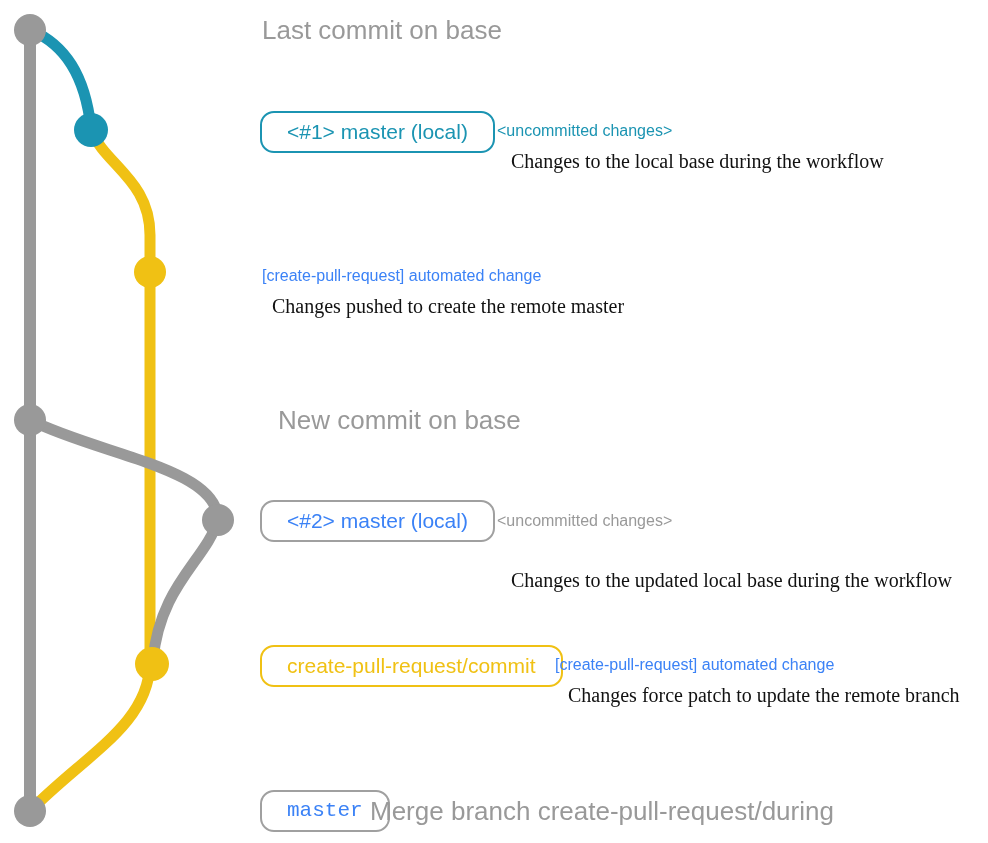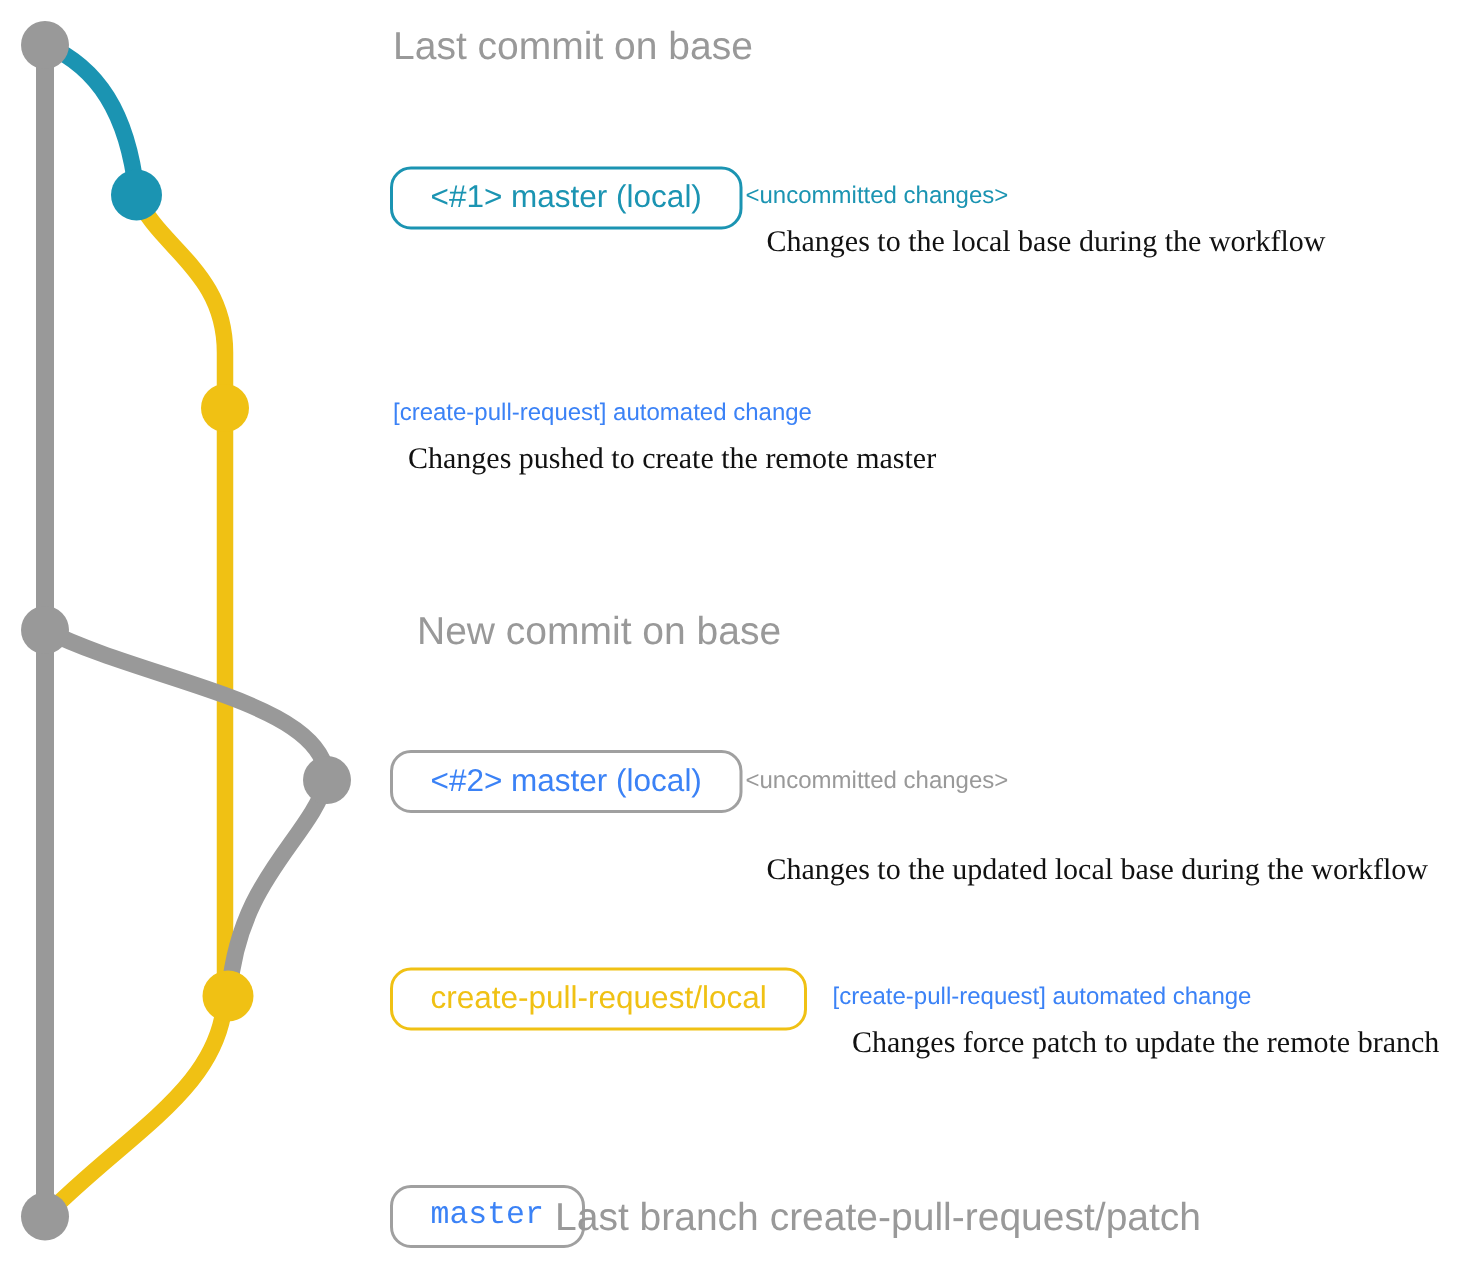--- a/index.html
+++ b/index.html
@@ -84,20 +84,20 @@
 
   <div class="abs title yellow" style="left:262px; top:263px;">[create-pull-request] automated change</div>
   <div class="abs desc" style="left:272px; top:294px;">Changes pushed to create the remote master</div>
 
   <div class="abs lbl gray" style="left:262px; top:407px;margin-left:16px;">New commit on base</div>
 
   <div class="abs tag gray" style="left:260px; top:500px;">&lt;#2&gt; master (local)</div>
   <div class="abs title gray" style="left:497px; top:508px;">&lt;uncommitted changes&gt;</div>
   <div class="abs desc" style="left:511px; top:568px;">Changes to the updated local base during the workflow</div>
 
-  <div class="abs tag yellow" style="left:260px; top:645px;">create-pull-request/local</div>
+  <div class="abs tag yellow" style="left:260px; top:645px;">create-pull-request/commit</div>
   <div class="abs title yellow" style="left:555px; top:652px;">[create-pull-request] automated change</div>
   <div class="abs desc" style="left:568px; top:683px;">Changes force patch to update the remote branch</div>
 
   <div class="abs tag gray" style="left:260px; top:790px;font-family:Liberation Mono, monospace;">master</div>
-  <div class="abs lbl gray" style="left:370px; top:798px;">Last branch create-pull-request/patch</div>
+  <div class="abs lbl gray" style="left:370px; top:798px;">Merge branch create-pull-request/during</div>
 
 </div>
 
 </body></html>

